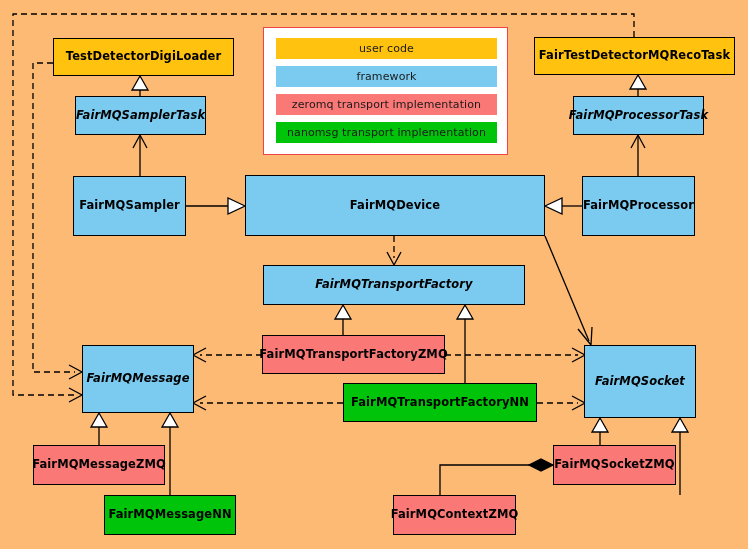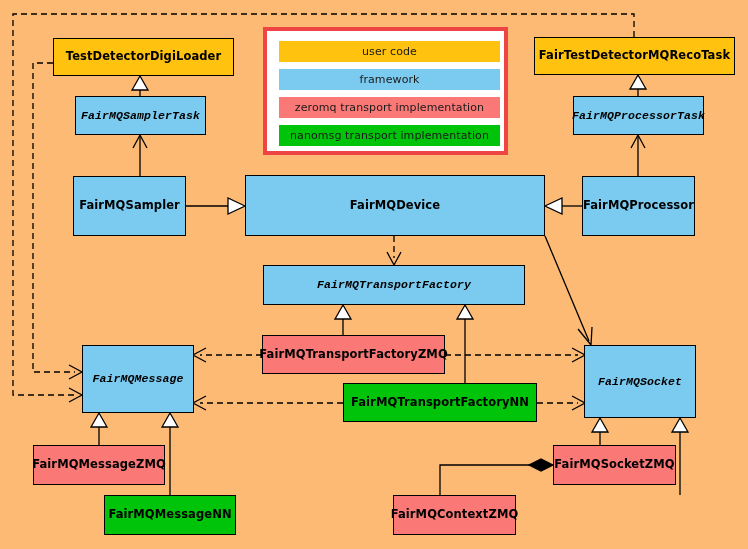--- a/index.html
+++ b/index.html
@@ -32,35 +32,34 @@
     text-align: center;
     font-size: 11.5px;
     font-weight: bold;
     color: #000000;
     line-height: 1.15;
     letter-spacing: 0.1px;
     z-index: 5;
   }
   .node.abstract {
     font-style: italic;
-    font-family: Liberation Mono, monospace;
   }
   .fill-user    { background: #ffc20e; }
   .fill-frame   { background: #7bcbf0; text-align: center; }
   .fill-zmq     { background: #fa7876; }
   .fill-nn      { background: #00c40a; }
 
   #legend-box {
     position: absolute;
     left: 263px;
     top: 27px;
     width: 245px;
     height: 128px;
     box-sizing: border-box;
-    border: 4px solid #ef4444;
+    border: 1px solid #ef4444;
     background: #ffffff;
     z-index: 6;
     padding: 0;
   }
   .legend-row {
     position: absolute;
     left: 12px;
     width: 221px;
     height: 21px;
     display: flex;

